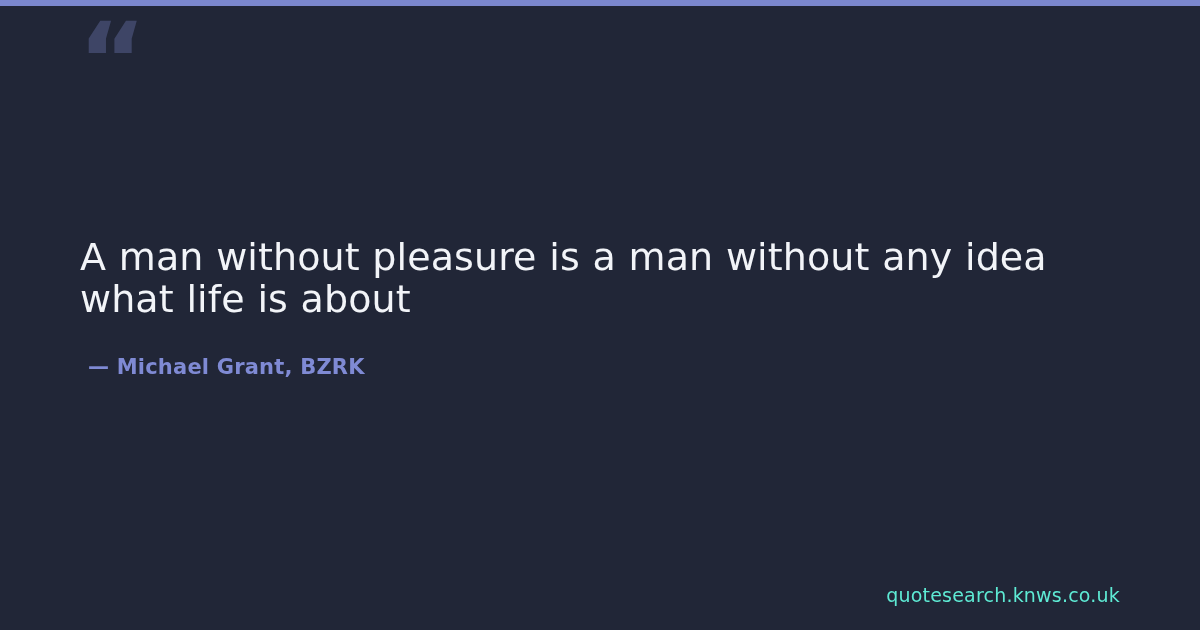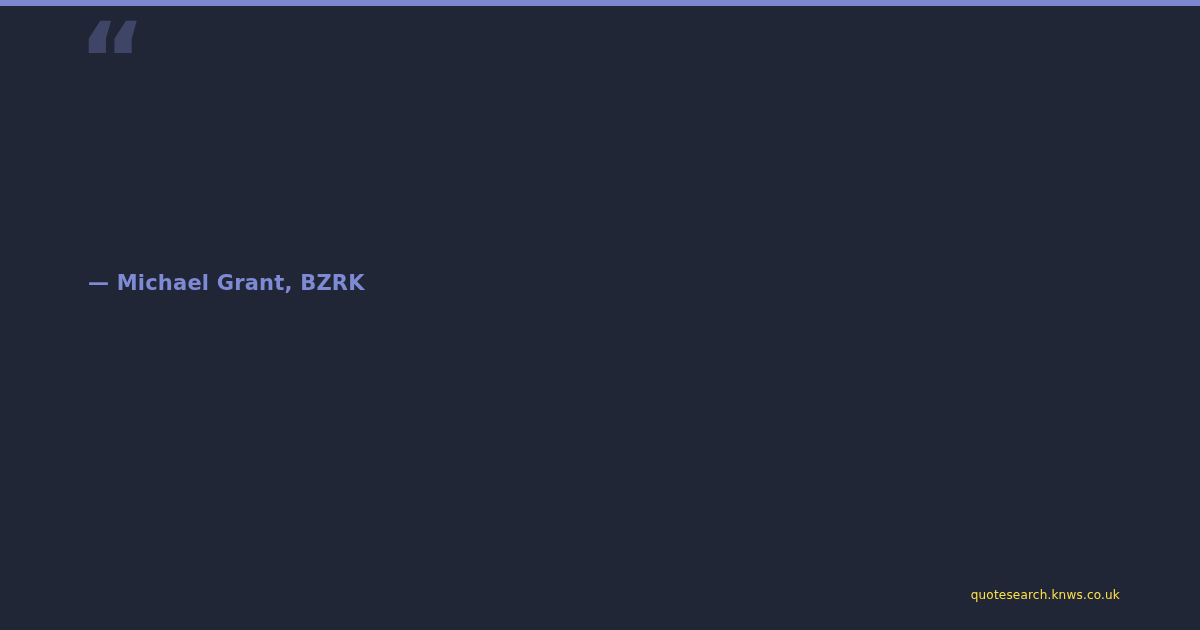--- a/index.html
+++ b/index.html
@@ -75,36 +75,37 @@
     line-height: 26px;
     color: #7f8ad4;
     letter-spacing: 0.2px;
   }
 
   
   .site-watermark {
     position: absolute;
     right: 80px;
     bottom: 26px;
-    font-size: 12px;
+    font-size: 19px;
     font-weight: 400;
     line-height: 18px;
-    color: #fde047;
+    color: #5eead4;
     letter-spacing: 0.2px;
   }
 </style>
 </head>
 <body>
 
 <div class="quote-card">
 
   <div class="accent-bar"></div>
 
   <div class="quote-mark">“</div>
 
   <div class="quote-body">
+    <p class="quote-text">A man without pleasure is a man without any idea what life is about</p>
 
     <p class="quote-attribution">— Michael Grant, BZRK</p>
   </div>
 
   <div class="site-watermark">quotesearch.knws.co.uk</div>
 
 </div>
 
 </body></html>

